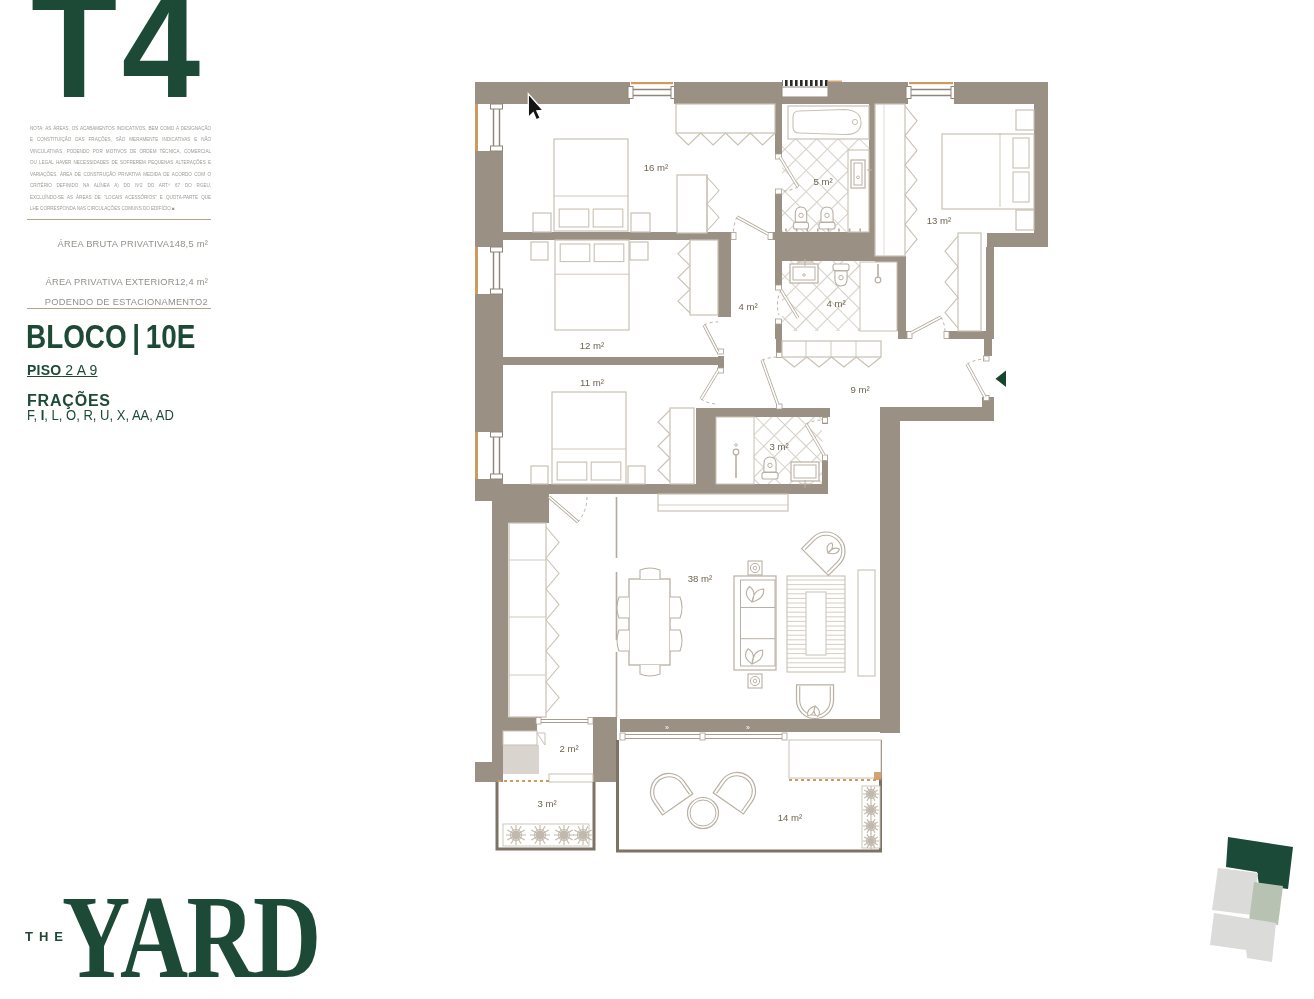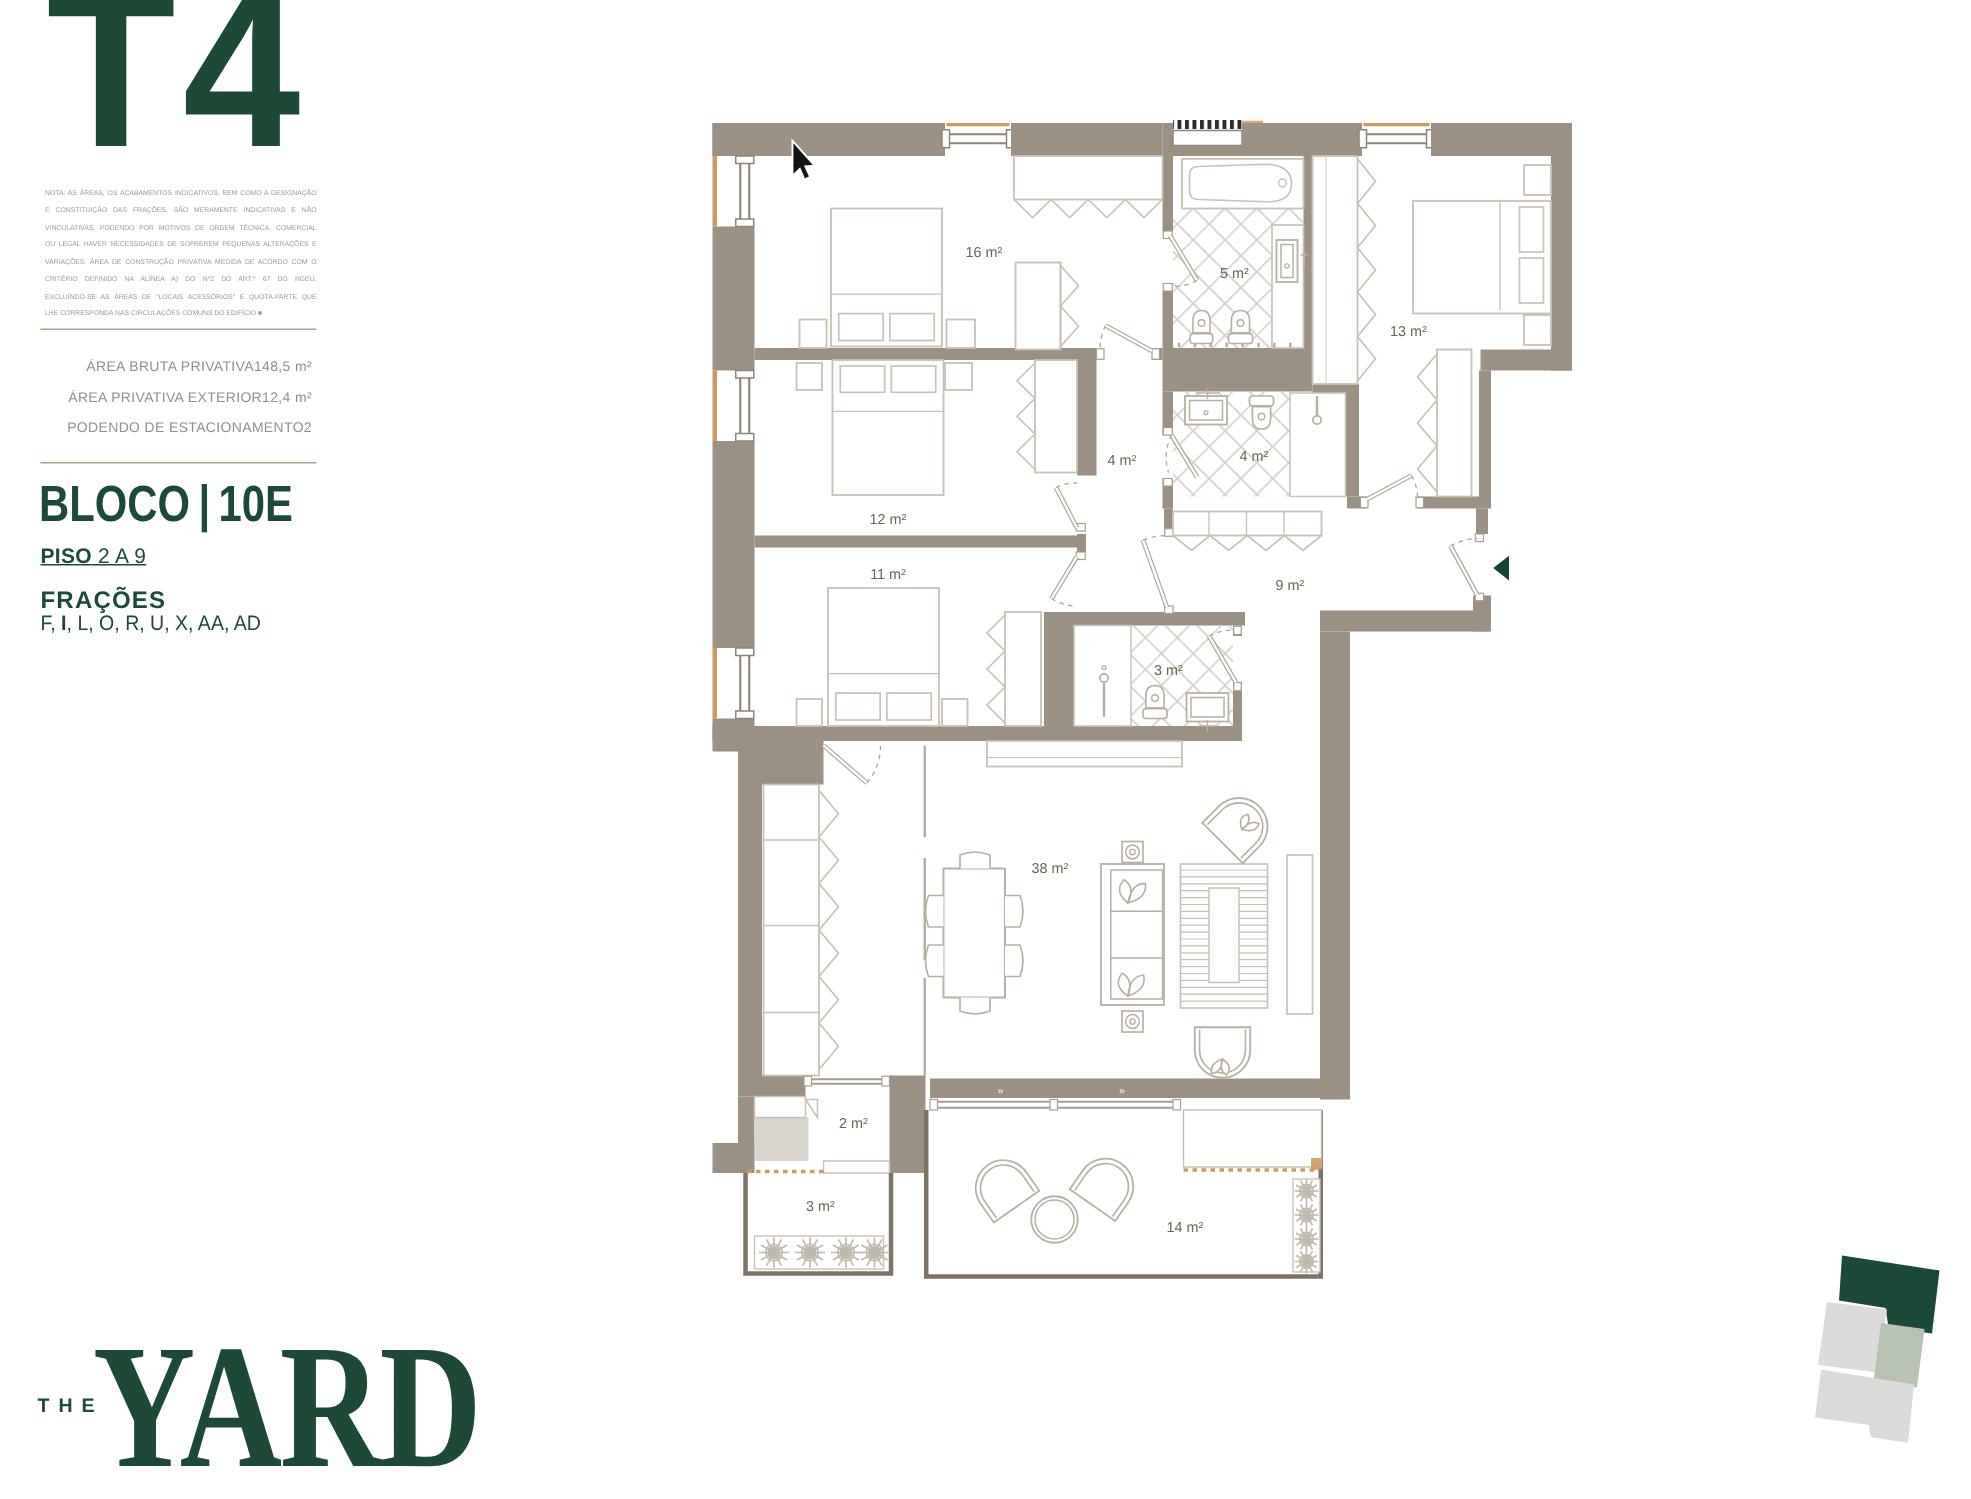--- a/index.html
+++ b/index.html
@@ -22,21 +22,21 @@
       <div style="text-align:justify;text-align-last:justify;">VARIAÇÕES. ÁREA DE CONSTRUÇÃO PRIVATIVA MEDIDA DE ACORDO COM O</div>
       <div style="text-align:justify;text-align-last:justify;">CRITÉRIO DEFINIDO NA ALÍNEA A) DO Nº2 DO ART.º 67 DO RGEU,</div>
       <div style="text-align:justify;text-align-last:justify;">EXCLUÍNDO-SE AS ÁREAS DE "LOCAIS ACESSÓRIOS" E QUOTA-PARTE QUE</div>
       <div style="text-align:justify;text-align-last:left;">LHE CORRESPONDA NAS CIRCULAÇÕES COMUNS DO EDIFÍCIO.■</div>
     </div>
 
   <div class="abs" style="left:27px;top:219px;width:184px;height:0;border-top:1.5px solid #b2a28a;"></div>
 
   <div class="abs" style="left:27px;top:239px;width:181px;font-size:9.3px;letter-spacing:0.25px;color:#918f8a;text-align:right;">
     <div style="height:20.5px;"><span>ÁREA BRUTA PRIVATIVA</span><span style="float:right;">148,5 m²</span></div>
-    <div style="height:20.5px;"><span>ÁREA PRIVATIVA EXTERIOR</span><span style="float:right;">12,4 m²</span></div>
+    <div style="height:20.5px;margin-top:17px;"><span>ÁREA PRIVATIVA EXTERIOR</span><span style="float:right;">12,4 m²</span></div>
     <div style="height:20.5px;"><span>PODENDO DE ESTACIONAMENTO</span><span style="float:right;">2</span></div>
   </div>
 
   <div class="abs" style="left:27px;top:308px;width:184px;height:0;border-top:1.5px solid #b2a28a;"></div>
 
   <div class="abs green" style="left:26px;top:317px;font-size:34px;font-weight:bold;letter-spacing:0px;transform:scaleX(0.82);transform-origin:0 0;">BLOCO | 10E</div>
 
   <div class="abs green" style="left:27px;top:362px;font-size:14px;letter-spacing:0.2px;text-decoration:underline;"><b>PISO</b> 2 A 9</div>
 
   <div class="abs green" style="left:27px;top:392px;font-size:16px;font-weight:bold;letter-spacing:0.8px;">FRAÇÕES</div>

